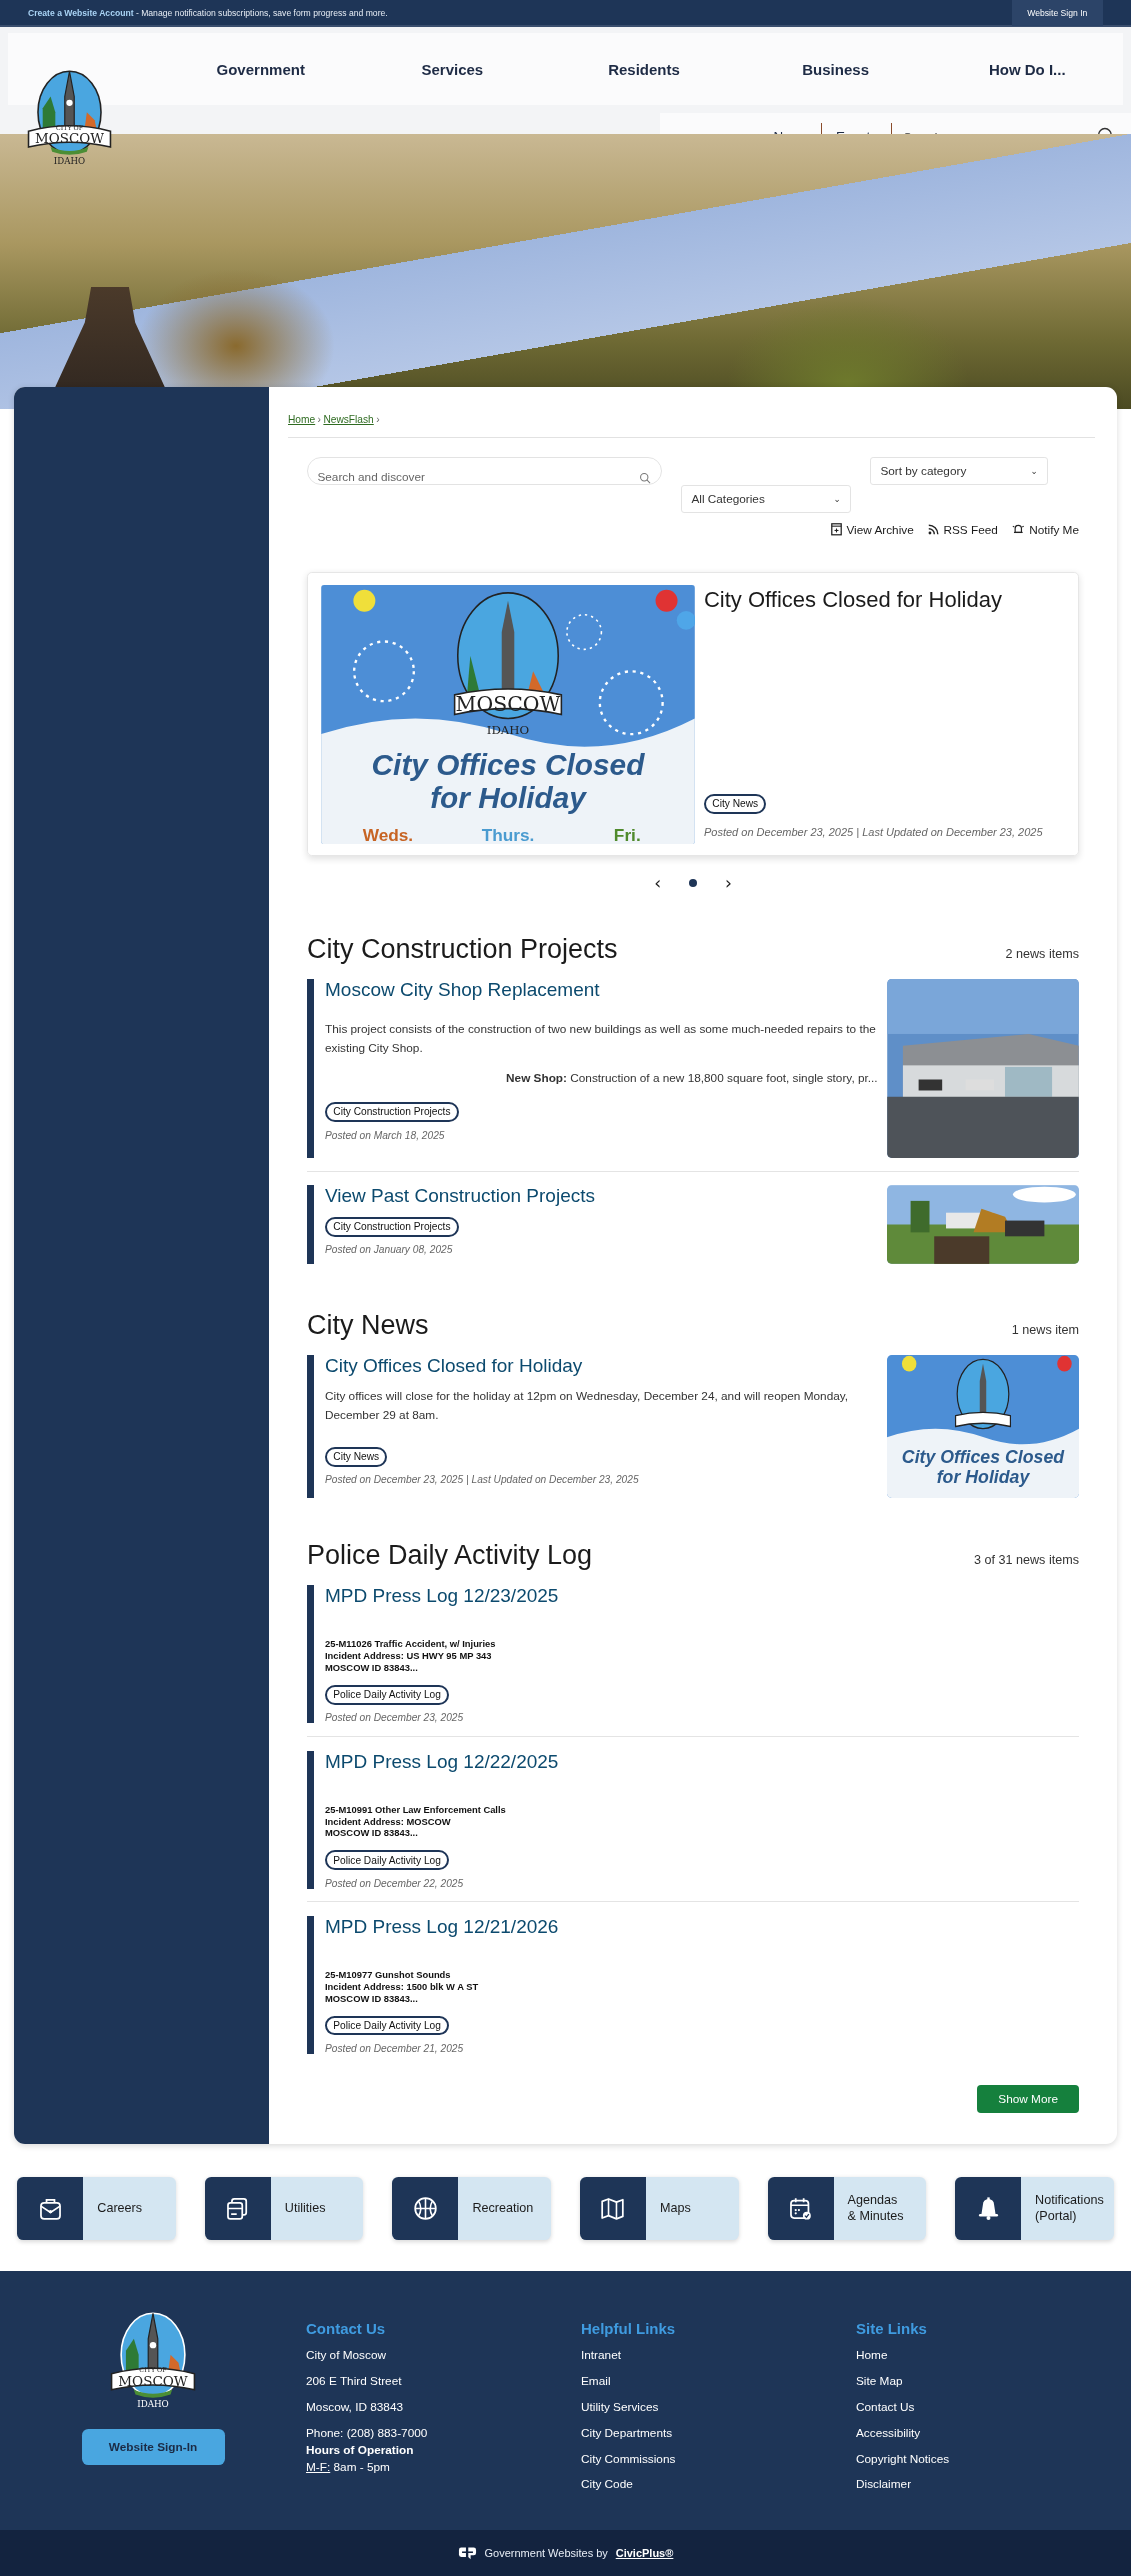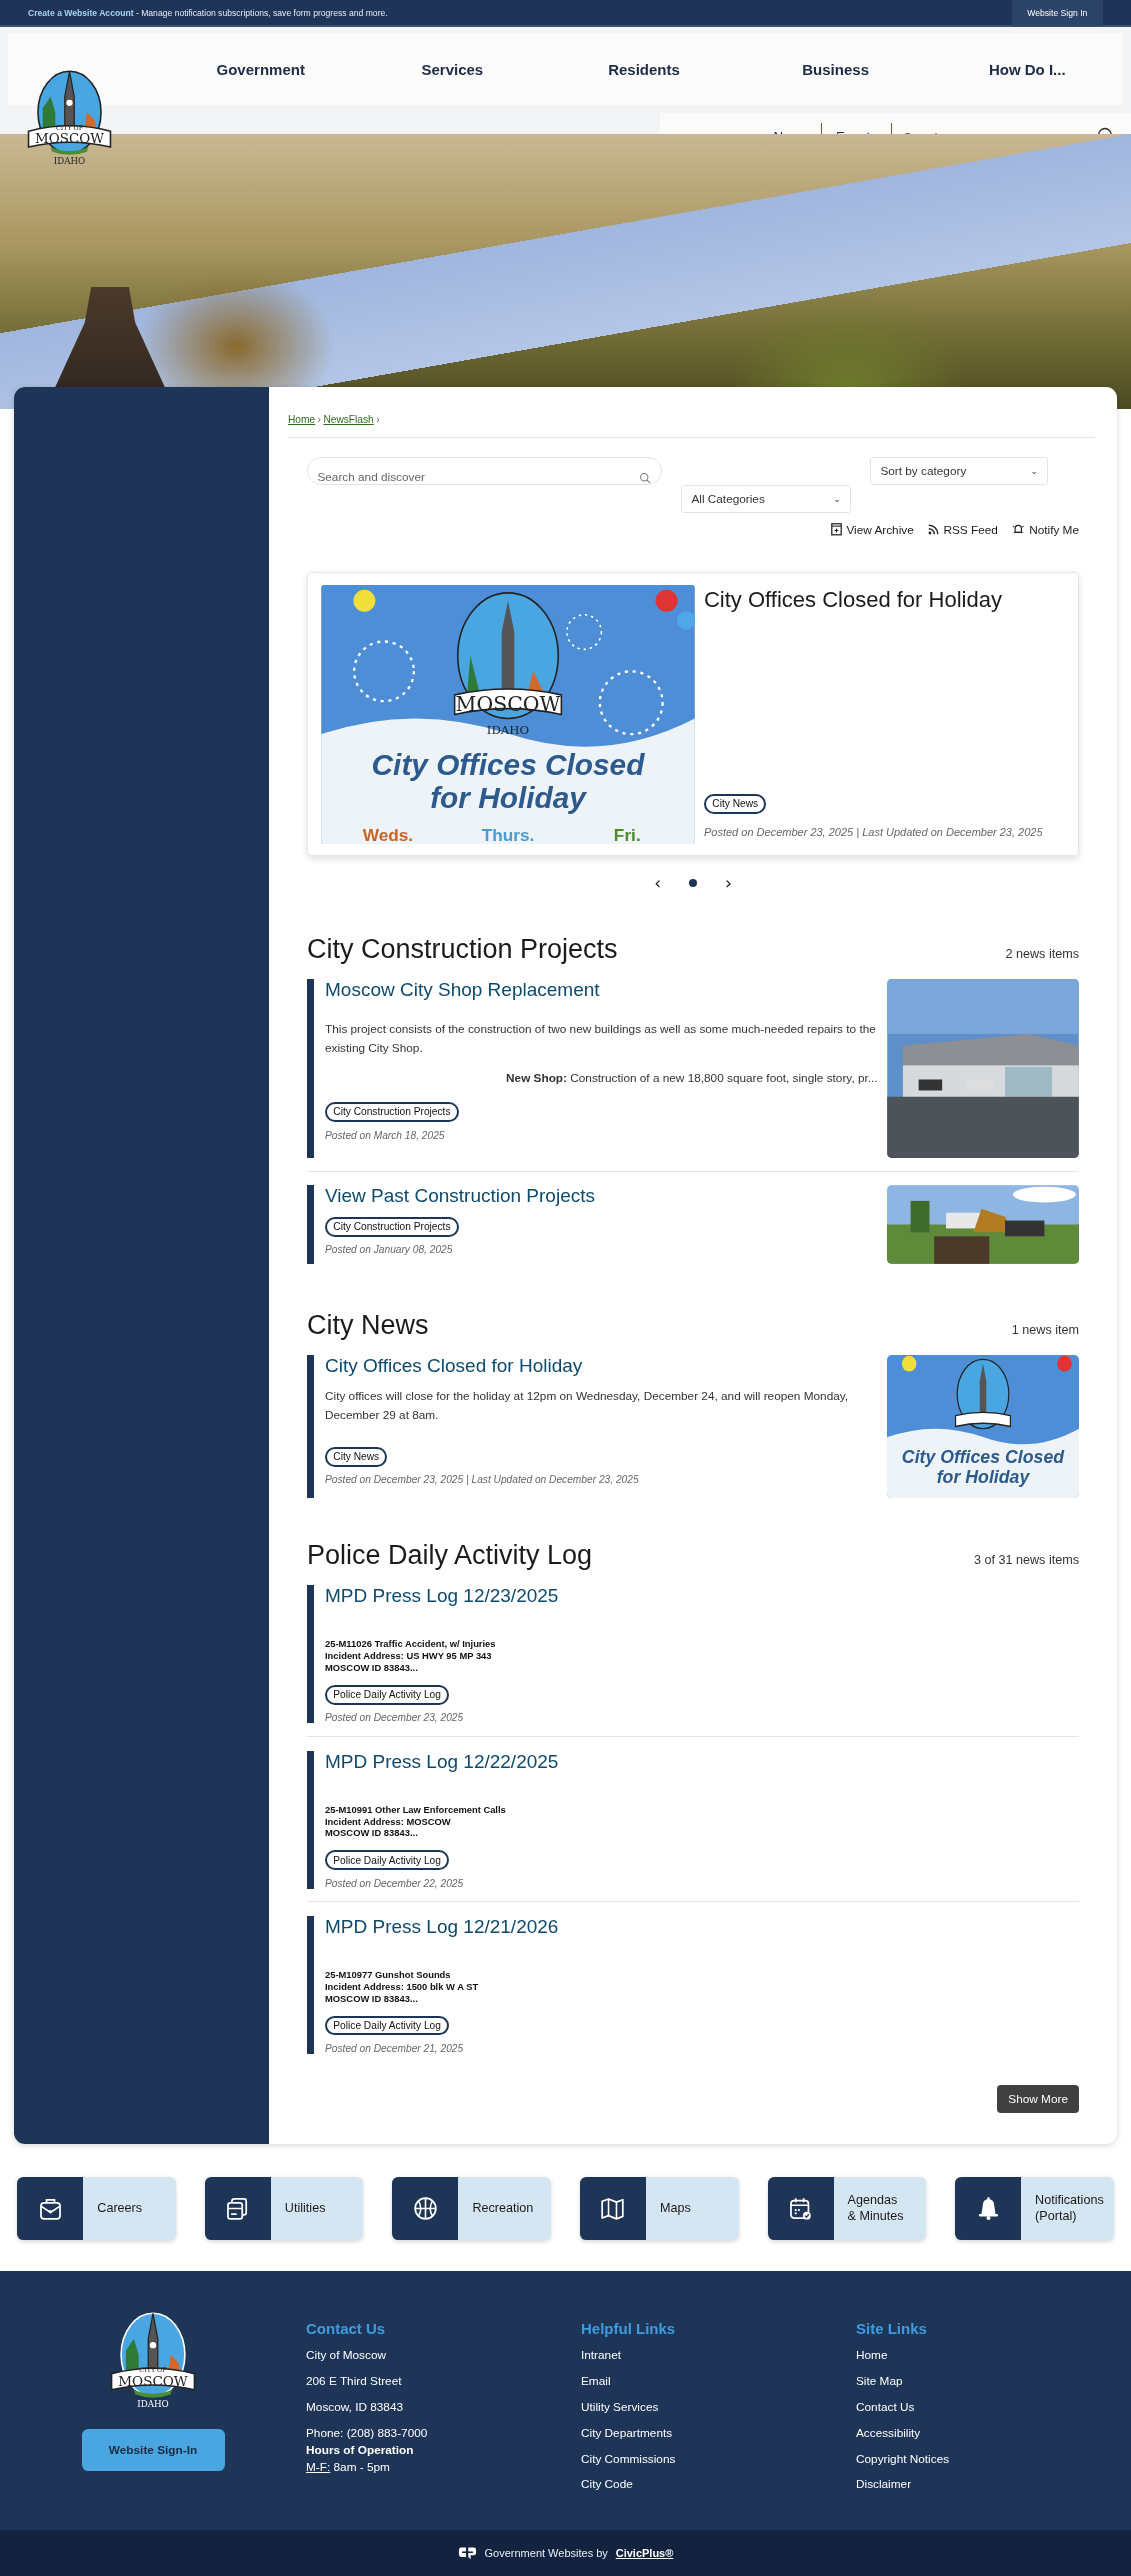--- a/index.html
+++ b/index.html
@@ -66,33 +66,33 @@
   .item { display: flex; border-left: 7.9px solid #1e3557; padding-left: 11px; }
   .item-body { flex: 1; padding-right: 9.4px; }
   .item-title { font-family: "Liberation Sans", sans-serif; font-size: 19px; color: #0c4a6e; margin-bottom: 9.4px; }
   .item-desc { font-family: "Liberation Sans", sans-serif; font-size: 11.8px; color: #333; line-height: 19px; margin-bottom: 11px; }
   .item-desc.bold { font-weight: bold; font-size: 9.4px; line-height: 11.8px; color: #111; margin-top: 31px; margin-bottom: 11px; }
   .item-meta { font-family: "Liberation Sans", sans-serif; font-style: italic; font-size: 10.2px; color: #666; margin-top: 7.9px; }
   .item-img { width: 192px; flex-shrink: 0; border-radius: 4.7px; overflow: hidden; }
   .divider { height: 0.8px; background: #e4e4e4; margin: 12.6px 0 14px 0; }
 
   .show-more { display: flex; justify-content: flex-end; margin: 31px 19px 0 0; }
-  .show-more button { background: #404040; color: #fff; border: none; border-radius: 3.9px; padding: 7px 11px; font-family: "Liberation Sans", sans-serif; font-size: 11.8px; }
+  .show-more button { background: #15803d; color: #fff; border: none; border-radius: 3.9px; padding: 7px 21px; font-family: "Liberation Sans", sans-serif; font-size: 11.8px; }
 
   
   .quick { display: flex; gap: 29px; padding: 33px 17.3px 31px 17.3px; }
   .ql { flex: 1; height: 63px; border-radius: 6.3px; overflow: hidden; display: flex; box-shadow: 0 1.6px 4.7px rgba(0,0,0,0.15); background: #d4e6f2; }
   .ql .ic { width: 66px; background: #1e3557; display: flex; align-items: center; justify-content: center; }
   .ql .lbl { padding-left: 14px; display: flex; align-items: center; font-family: "Liberation Sans", sans-serif; font-size: 12.6px; color: #1b1b1b; line-height: 15.7px; white-space: pre-line; }
 
   
   .footer { background: #1e3557; display: flex; padding: 35px 0 23.6px 0; height: 259px; }
   .f-col { font-family: "Liberation Sans", sans-serif; color: #fff; }
   .f-logo-col { width: 306px; display: flex; flex-direction: column; align-items: center; }
-  .f-btn { margin-top: 15.7px; background: #49a6e0; color: #1b2a44; font-weight: bold; font-size: 11.8px; border-radius: 6.3px; width: 143px; height: 42px; display: flex; align-items: center; justify-content: center; }
+  .f-btn { margin-top: 15.7px; background: #49a6e0; color: #1b2a44; font-weight: bold; font-size: 11.8px; border-radius: 6.3px; width: 143px; height: 36px; display: flex; align-items: center; justify-content: center; }
   .f-col h3 { color: #3f9be0; font-size: 15px; margin-bottom: 11px; margin-top: 14px; }
   .f-contact { width: 275px; }
   .f-contact p { font-size: 11.8px; margin-bottom: 11.8px; }
   .f-contact .tight { margin-bottom: 3.1px; }
   .f-helpful { width: 275px; }
   .f-list div { font-size: 11.8px; margin-bottom: 11.8px; }
   .bottom { height: 46px; background: #13233f; display: flex; align-items: center; justify-content: center; gap: 7.9px; font-family: "Liberation Sans", sans-serif; color: #e8eef6; font-size: 11px; }
   .bottom a { font-weight: bold; text-decoration: underline; color: #fff; }
 </style>
 </head>

